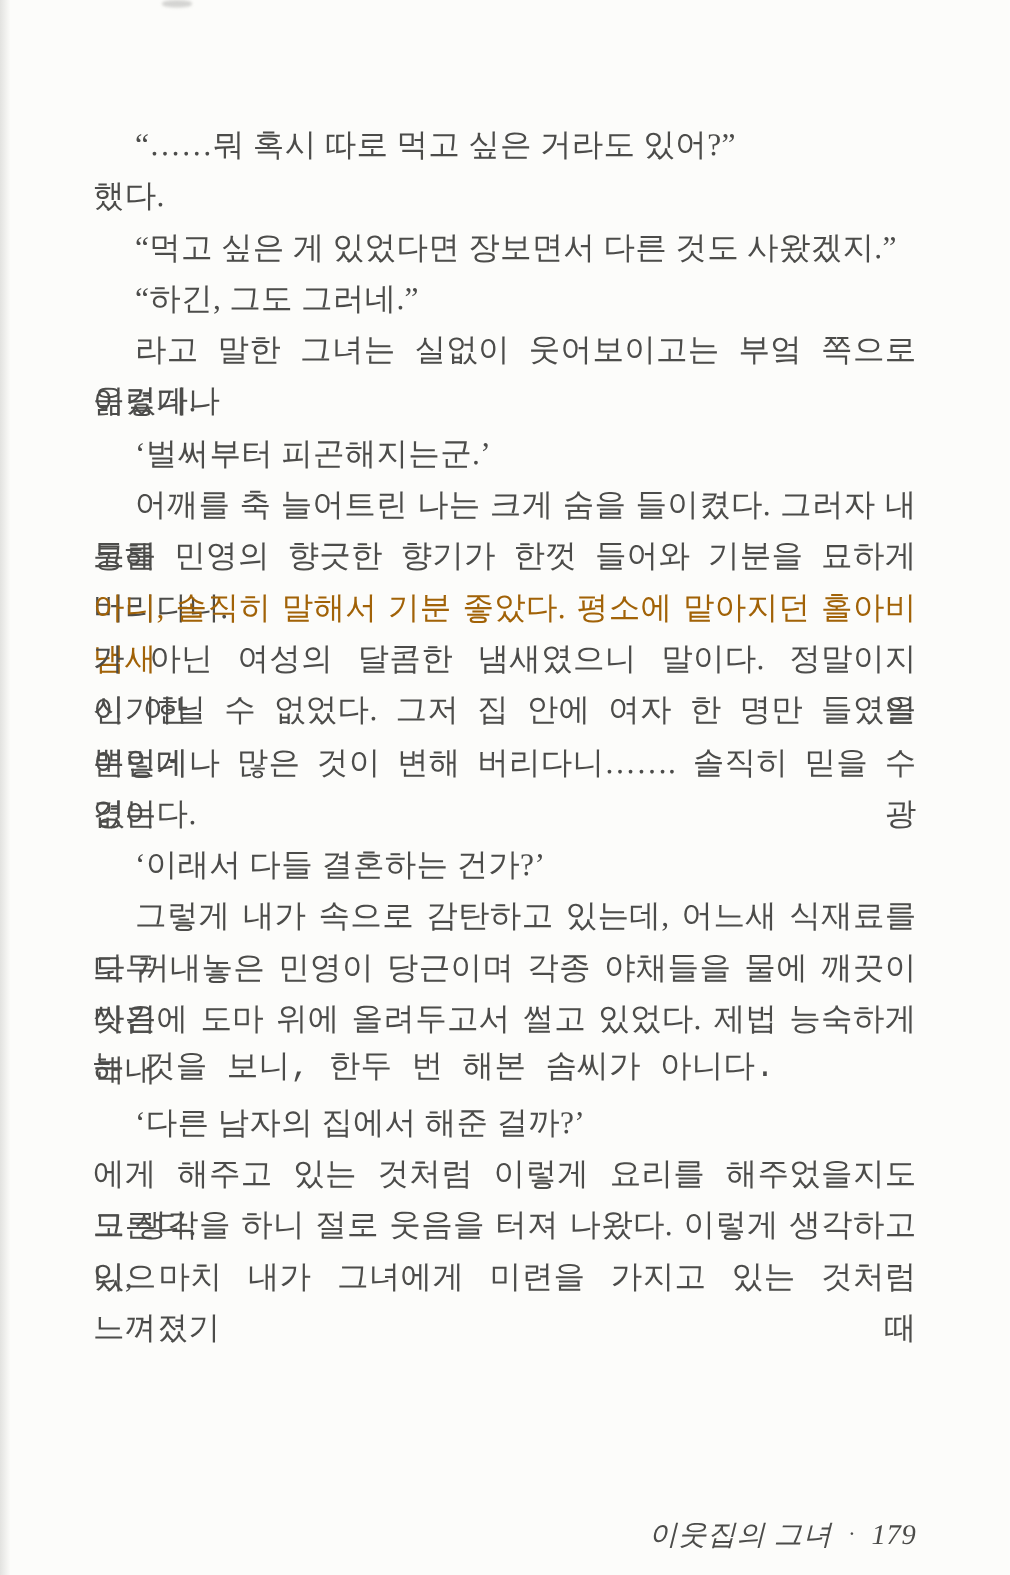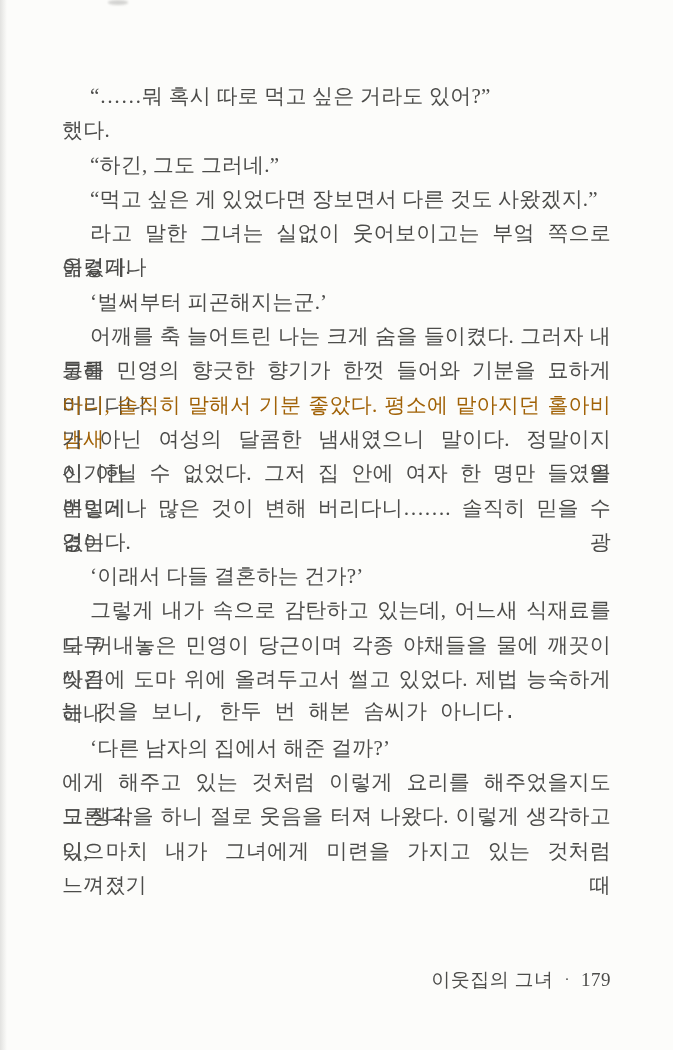--- a/index.html
+++ b/index.html
@@ -54,46 +54,47 @@
   }
   .line.indent {
     text-indent: 28px;
   }
   .line.justify {
     text-align: justify;
     text-align-last: justify;
   }
   .footer {
     position: absolute;
-    top: 967px;
+    top: 1010px;
     right: 62px;
     font-size: 19px;
     color: #4c4c4a;
     letter-spacing: 0.5px;
     white-space: nowrap;
+    font-style: italic;
   }
   .footer .sep {
     display: inline-block;
     margin: 0 11px;
     font-size: 15px;
     vertical-align: 2px;
   }
 </style>
 </head>
 <body>
 
 <div class="page">
   <div class="edge-shade"></div>
   <div class="top-smudge"></div>
 
   <div class="text-block" id="text-block">
       <div class="line indent" style="color: rgb(76, 76, 74);">“……뭐 혹시 따로 먹고 싶은 거라도 있어?”</div>
       <div class="line" style="color: rgb(76, 76, 74);">했다.</div>
+      <div class="line indent" style="color: rgb(76, 76, 74);">“먹고 싶은 게 있었다면 장보면서 다른 것도 사왔겠지.”</div>
       <div class="line indent" style="color: rgb(76, 76, 74);">“하긴, 그도 그러네.”</div>
-      <div class="line indent" style="color: rgb(76, 76, 74);">“먹고 싶은 게 있었다면 장보면서 다른 것도 사왔겠지.”</div>
       <div class="line indent justify" style="color: rgb(76, 76, 74);">라고 말한 그녀는 실없이 웃어보이고는 부엌 쪽으로 이렇게나</div>
       <div class="line" style="color: rgb(76, 76, 74);">옮겼다.</div>
       <div class="line indent" style="color: rgb(76, 76, 74);">‘벌써부터 피곤해지는군.’</div>
       <div class="line indent justify" style="color: rgb(76, 76, 74);">어깨를 축 늘어트린 나는 크게 숨을 들이켰다. 그러자 내 코를</div>
       <div class="line justify" style="color: rgb(76, 76, 74);">통해 민영의 향긋한 향기가 한껏 들어와 기분을 묘하게 버리다니.</div>
       <div class="line justify" style="color: #a16207;">아니, 솔직히 말해서 기분 좋았다. 평소에 맡아지던 홀아비 냄새</div>
       <div class="line justify" style="color: rgb(76, 76, 74);">가 아닌 여성의 달콤한 냄새였으니 말이다. 정말이지 신기한 일</div>
       <div class="line justify" style="color: rgb(76, 76, 74);">이 아닐 수 없었다. 그저 집 안에 여자 한 명만 들였을 뿐인데</div>
       <div class="line justify" style="color: rgb(76, 76, 74);">이렇게나 많은 것이 변해 버리다니……. 솔직히 믿을 수 없는 광</div>
       <div class="line" style="color: rgb(76, 76, 74);">경이다.</div>

